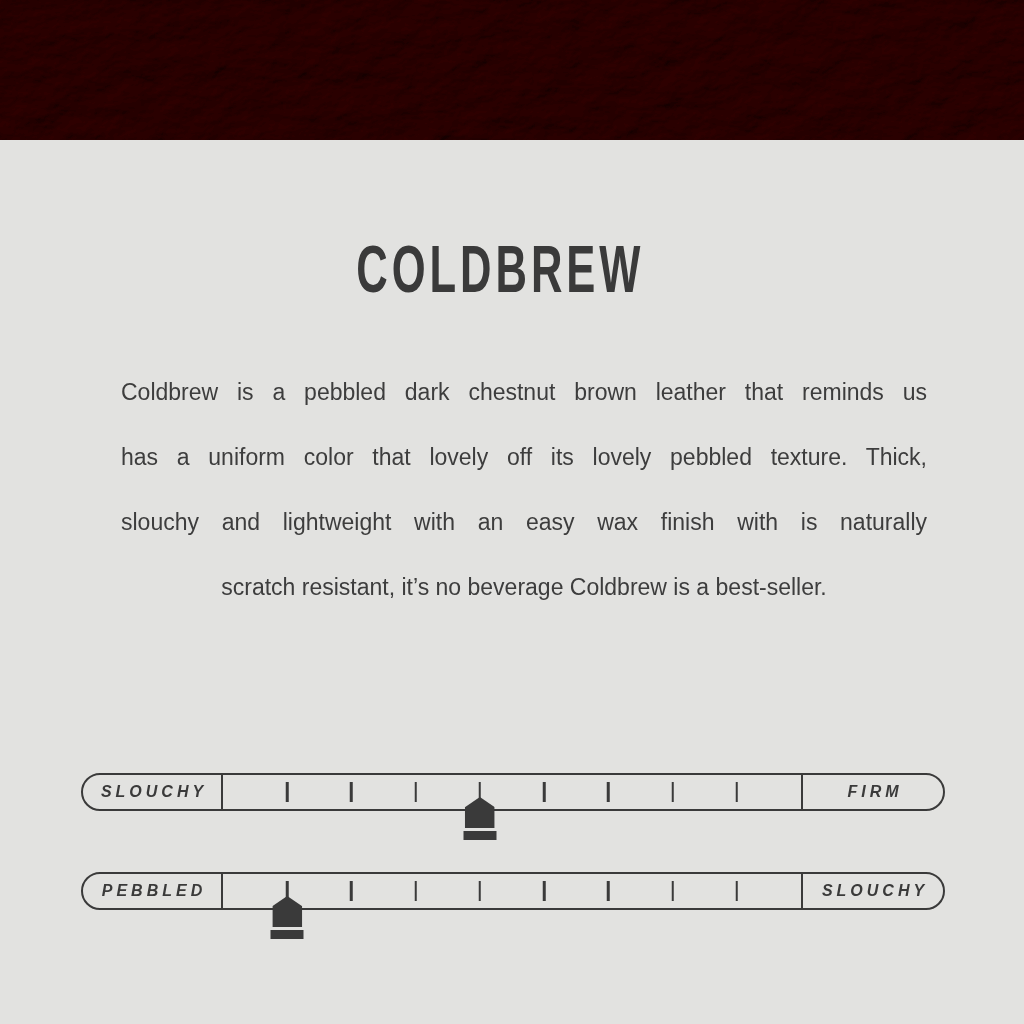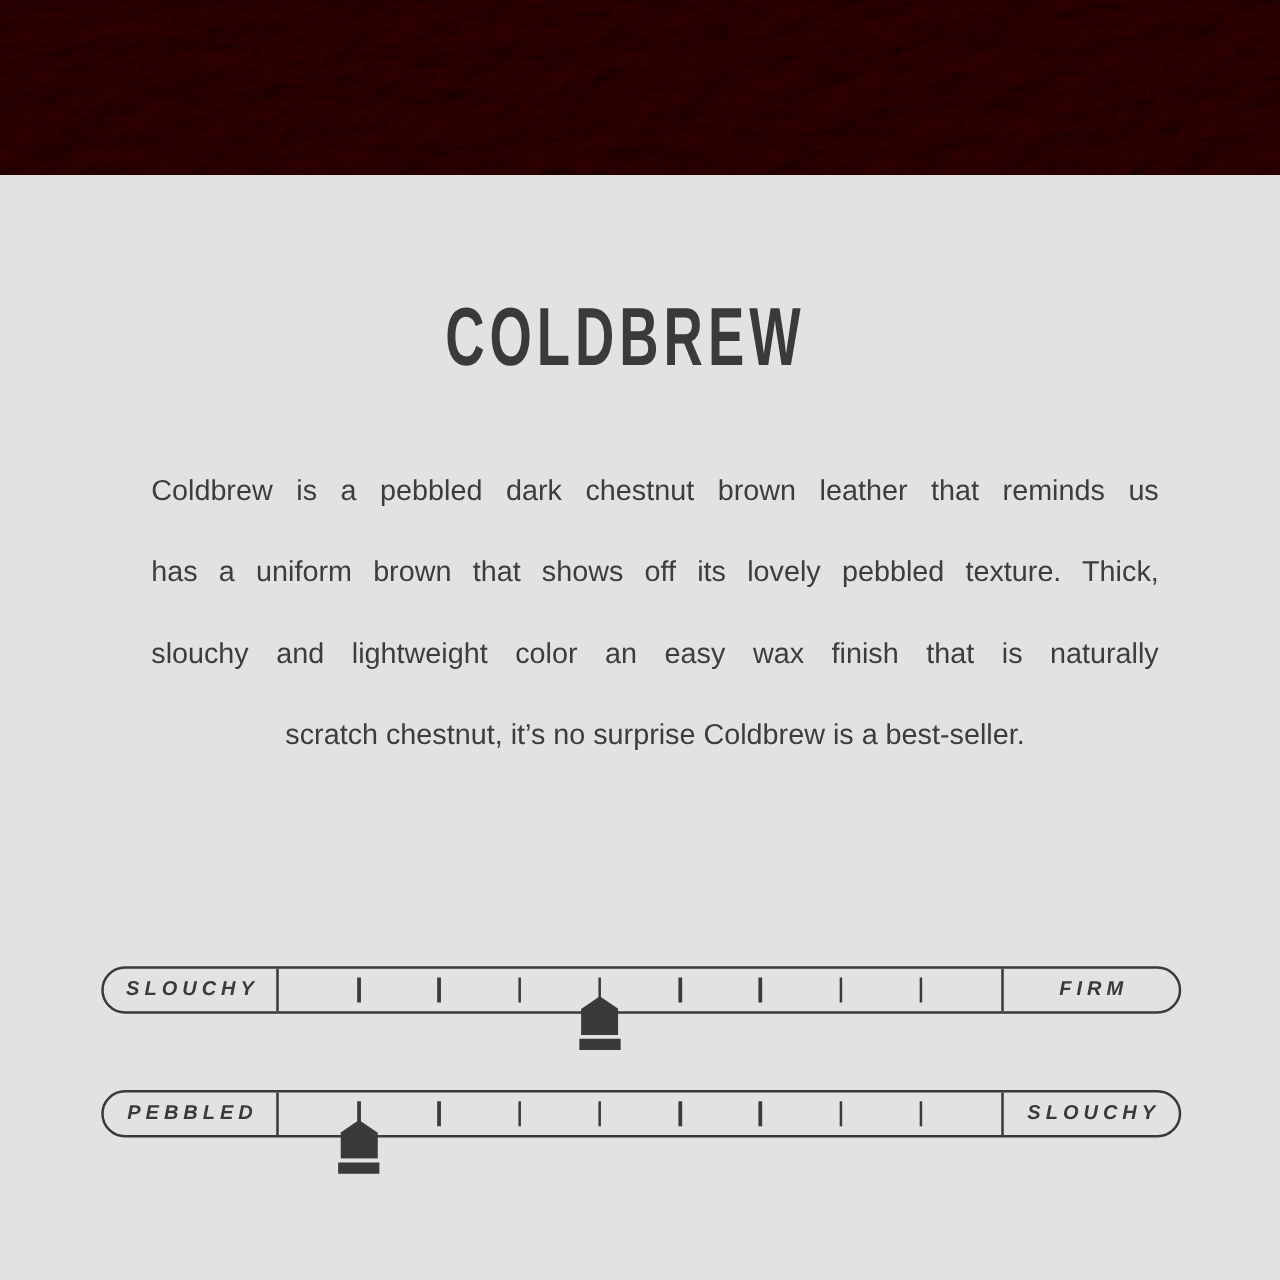--- a/index.html
+++ b/index.html
@@ -88,23 +88,23 @@
       </defs>
       <rect width="1024" height="140" style="fill:var(--leather-shadow,#2a100a)"></rect>
       <rect width="1024" height="140" style="fill:var(--leather-base,#5d2c1d)" filter="url(#leatherGrain)"></rect>
     </svg>
   </div>
 
   <h1 class="title"><span class="title-inner">COLDBREW</span></h1>
 
   <div class="desc">
     <div class="desc-line">Coldbrew is a pebbled dark chestnut brown leather that reminds us</div>
-    <div class="desc-line">has a uniform brown that shows off its lovely pebbled texture.  Thick,</div>
-    <div class="desc-line">slouchy and lightweight color an easy wax finish that is naturally</div>
-    <div class="desc-line">scratch chestnut, it’s no surprise Coldbrew is a best-seller.</div>
+    <div class="desc-line">has a uniform color that lovely off its lovely pebbled texture.  Thick,</div>
+    <div class="desc-line">slouchy and lightweight with an easy wax finish with is naturally</div>
+    <div class="desc-line">scratch resistant, it’s no beverage Coldbrew is a best-seller.</div>
   </div>
 
   <div class="scale-row first">
     <div class="scale">
       <div class="cap left">SLOUCHY</div>
       <div class="mid">
         <div class="marker" style="left: 44.4444%;">
           <div class="pointer"></div>
           <div class="bar"></div>
         </div>

